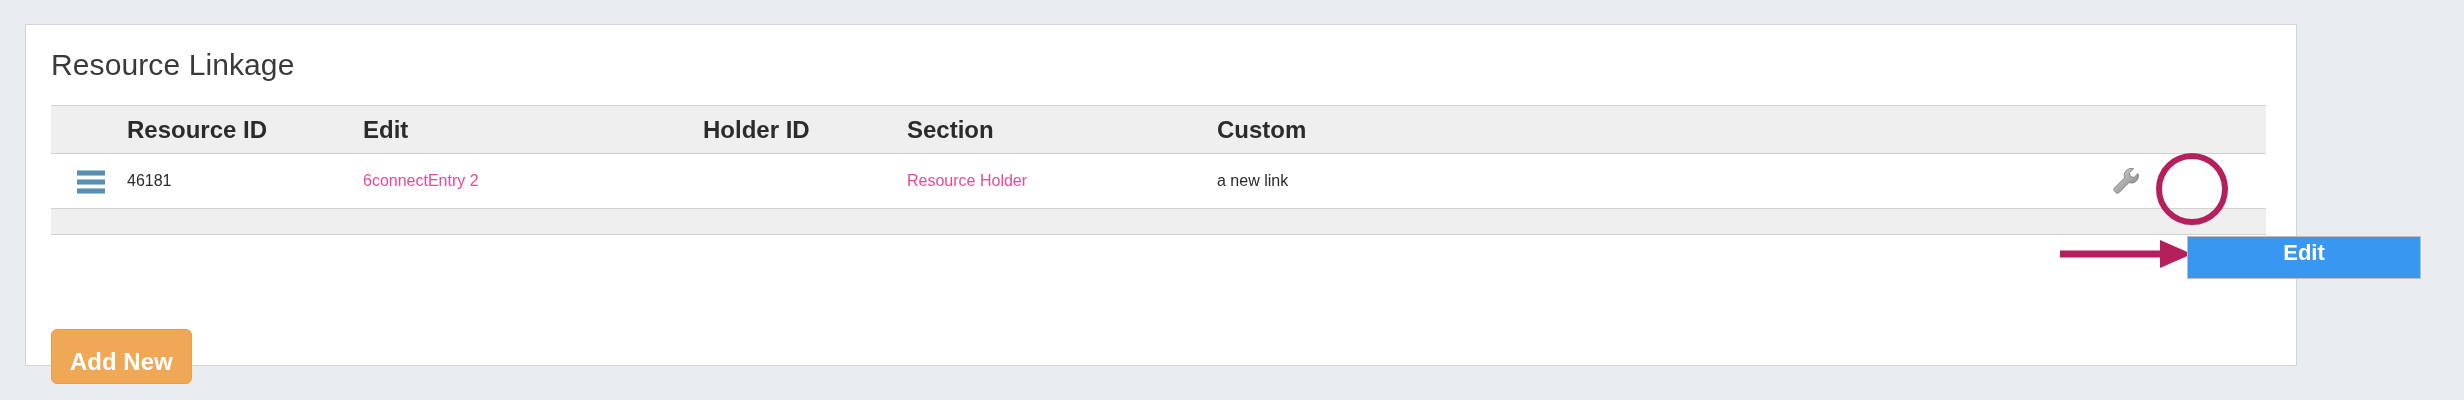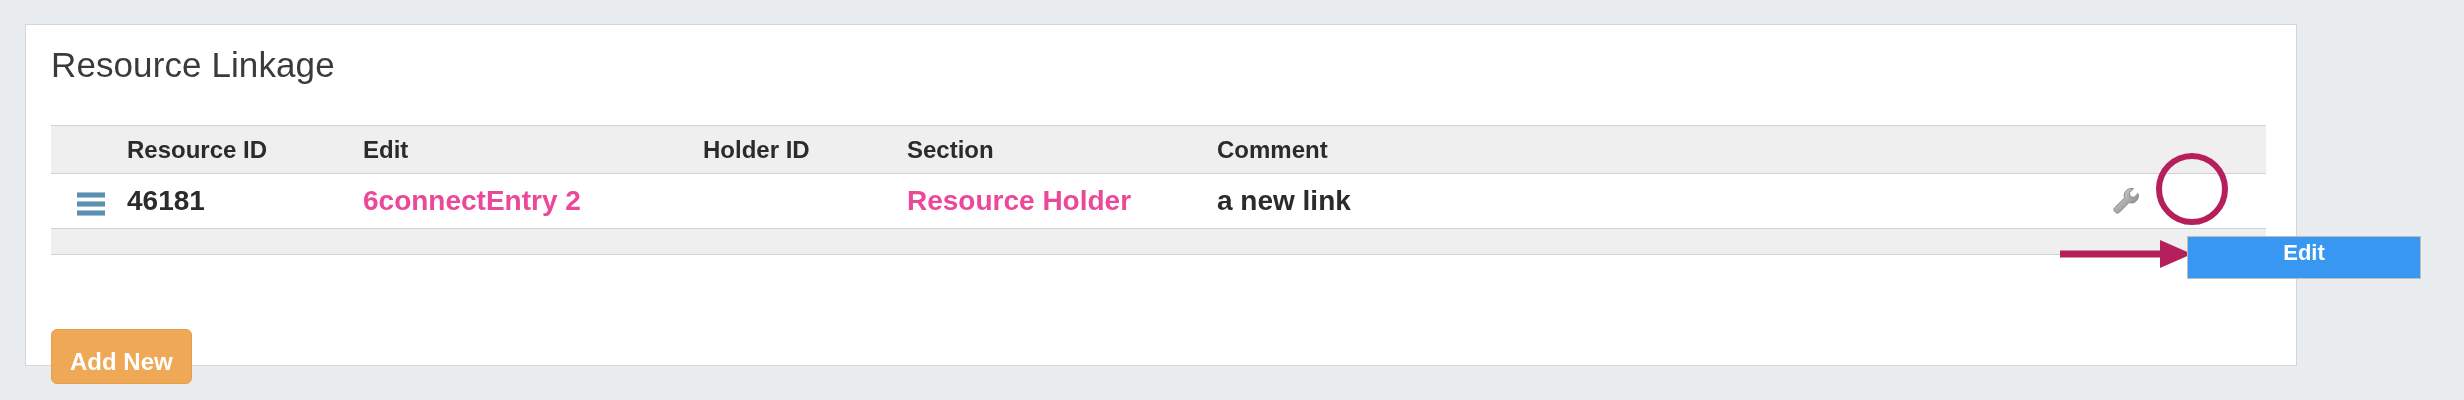--- a/index.html
+++ b/index.html
@@ -24,33 +24,33 @@
     height: 342px;
     background: #ffffff;
     border: 1px solid #d4d4d4;
     box-sizing: border-box;
   }
 
   #panel-title {
     position: absolute;
     left: 25px;
     top: 22px;
-    font-size: 35px;
+    font-size: 30px;
     line-height: 36px;
     color: #3a3a3a;
     font-weight: 400;
     letter-spacing: 0.1px;
     white-space: nowrap;
   }
 
   
   #linkage-table {
     position: absolute;
     left: 25px;
-    top: 100px;
+    top: 80px;
     width: 2215px;
     border-collapse: collapse;
     table-layout: fixed;
     font-size: 24px;
   }
   #linkage-table th, #linkage-table td {
     text-align: left;
     padding: 0;
     vertical-align: middle;
     box-sizing: border-box;
@@ -70,22 +70,22 @@
 
   tbody tr {
     height: 55px;
     background: #ffffff;
   }
   tbody tr + tr td {
     border-top: 1px solid #dcdcdc;
   }
   tbody td {
     color: #2b2b2b;
-    font-size: 28px;
-    font-weight: bold;
+    font-size: 16px;
+    font-weight: normal;
   }
 
   tfoot tr {
     background: #efefef;
     height: 26px;
   }
   tfoot td {
     border-top: 1px solid #d2d2d2;
     border-bottom: 1px solid #d2d2d2;
   }
@@ -222,21 +222,21 @@
       <col class="col-comment">
       <col class="col-action">
     </colgroup>
     <thead>
       <tr>
         <th class="cell-pad-handle"></th>
         <th>Resource ID</th>
         <th>Edit</th>
         <th>Holder ID</th>
         <th>Section</th>
-        <th>Comment</th>
+        <th>Custom</th>
         <th></th>
       </tr>
     </thead>
     <tbody>
       <tr>
         <td class="cell-pad-handle">
           <span class="drag-handle">
             <i></i><i></i><i></i>
           </span>
         </td>

